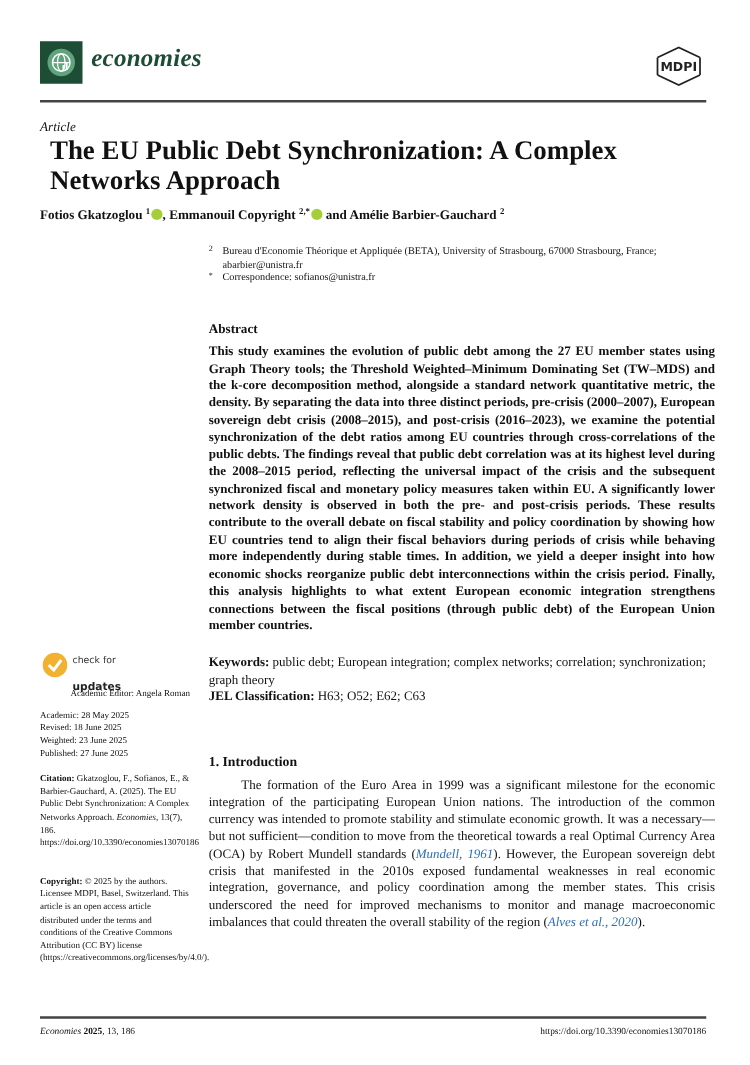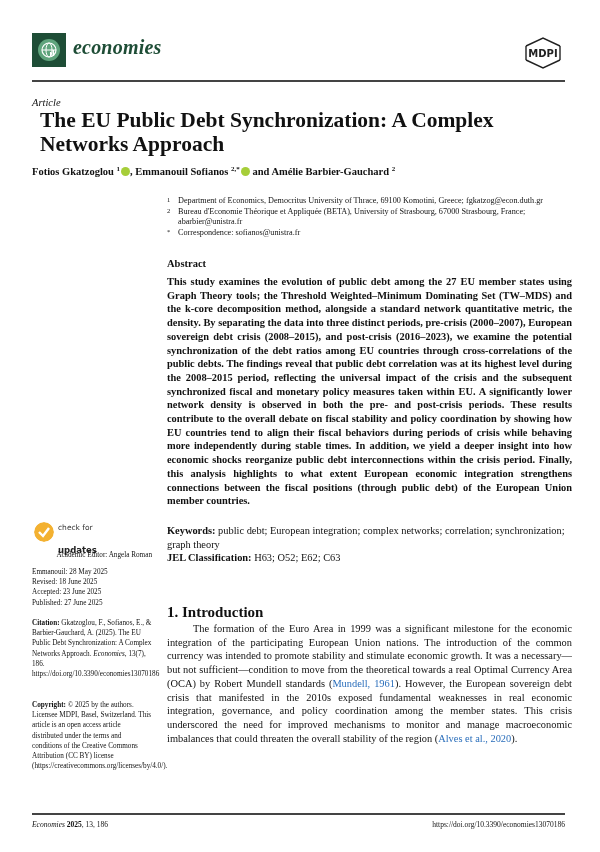--- a/index.html
+++ b/index.html
@@ -21,24 +21,24 @@
 
   .affils { position: absolute; left: 167px; top: 196px; width: 405px; font-size: 8.2px; line-height: 10.5px; }
   .affil { position: relative; padding-left: 11px; }
   .affil .mk { position: absolute; left: 0; top: -1px; font-size: 6.5px; }
 
   .main { position: absolute; left: 167px; width: 405px; }
   .abstract-h { top: 258px; font-size: 10.5px; font-weight: bold; }
   .abstract { top: 275px; font-size: 10.4px; line-height: 13.7px; text-align: justify; font-weight: bold; }
   .keywords { top: 524px; font-size: 10.4px; line-height: 13.7px; }
   .jel { top: 552px; font-size: 10.4px; }
-  .section-h { top: 604px; font-size: 15px; font-weight: bold; }
+  .section-h { top: 604px; font-size: 11px; font-weight: bold; }
   .intro { top: 622px; font-size: 10.4px; line-height: 13.7px; text-align: justify; }
   .intro p { text-indent: 26px; }
-  .link { color: #2a6ebb; }
+  .link { color: #2a6ebb; font-style: italic; }
 
   .sidebar { position: absolute; left: 32px; width: 120px; font-size: 7.2px; line-height: 10.2px; }
   .cfu { position: absolute; left: 34px; top: 522px; width: 90px; height: 22px; }
   .cfu .badge { position: absolute; left: 0; top: 0; width: 20px; height: 20px; border-radius: 50%; background: #f3b131; }
   .cfu .t1 { position: absolute; left: 24px; top: 1px; font-family: "DejaVu Sans", sans-serif; font-size: 7.5px; color: #333; }
   .cfu .t2 { position: absolute; left: 24px; top: 23px; font-family: "DejaVu Sans", sans-serif; font-size: 8.5px; font-weight: bold; color: #222; }
   .editor { top: 550px; text-align: right; }
   .dates { top: 567px; }
   .citation { top: 618px; }
   .copyright { top: 700px; }
@@ -71,27 +71,26 @@
     <line x1="37" y1="10" x2="37" y2="24" stroke="#222" stroke-width="1.4"></line>
     <text x="20" y="21" text-anchor="middle" font-family="DejaVu Sans, sans-serif" font-weight="bold" font-size="10" fill="#222">MDPI</text>
   </svg>
 </div>
 <div class="header-rule"></div>
 
 <div class="article-type">Article</div>
 <div class="title">The EU Public Debt Synchronization: A Complex Networks Approach</div>
 <div class="authors">
   <span>Fotios Gkatzoglou</span>
-  <sup>1</sup><span class="orcid"></span><span>, </span><span>Emmanouil Sofianos</span>
+  <sup>1</sup><span class="orcid"></span><span>, </span><span>Emmanouil Copyright</span>
   <sup>2,*</sup><span class="orcid"></span><span> and </span><span>Amélie Barbier-Gauchard</span>
   <sup>2</sup>
 </div>
 
 <div class="affils">
-  <div class="affil"><span class="mk">1</span><span>Department of Economics, Democritus University of Thrace, 69100 Komotini, Greece; fgkatzog@econ.duth.gr</span></div>
   <div class="affil"><span class="mk">2</span><span>Bureau d'Economie Théorique et Appliquée (BETA), University of Strasbourg, 67000 Strasbourg, France; abarbier@unistra.fr</span></div>
   <div class="affil"><span class="mk">*</span><span>Correspondence: sofianos@unistra.fr</span></div>
 </div>
 
 <div class="main abstract-h" style="position:absolute">Abstract</div>
 <div class="main abstract" style="position:absolute">This study examines the evolution of public debt among the 27 EU member states using Graph Theory tools; the Threshold Weighted–Minimum Dominating Set (TW–MDS) and the k-core decomposition method, alongside a standard network quantitative metric, the density. By separating the data into three distinct periods, pre-crisis (2000–2007), European sovereign debt crisis (2008–2015), and post-crisis (2016–2023), we examine the potential synchronization of the debt ratios among EU countries through cross-correlations of the public debts. The findings reveal that public debt correlation was at its highest level during the 2008–2015 period, reflecting the universal impact of the crisis and the subsequent synchronized fiscal and monetary policy measures taken within EU. A significantly lower network density is observed in both the pre- and post-crisis periods. These results contribute to the overall debate on fiscal stability and policy coordination by showing how EU countries tend to align their fiscal behaviors during periods of crisis while behaving more independently during stable times.  In addition, we yield a deeper insight into how economic shocks reorganize public debt interconnections within the crisis period.  Finally, this analysis highlights to what extent European economic integration strengthens connections between the fiscal positions (through public debt) of the European Union member countries.</div>
 
 <div class="main keywords" style="position:absolute">
   <span class="b">Keywords:</span><span> public debt; European integration; complex networks; correlation; synchronization; graph theory</span>
 </div>
@@ -104,23 +103,23 @@
     <circle cx="10" cy="10" r="10" fill="#f3b131"></circle>
     <polyline points="5,10 9,14 15,6" fill="none" stroke="#fff" stroke-width="2.4"></polyline>
   </svg>
   <span class="t1">check for</span>
   <span class="t2">updates</span>
 </div>
 <div class="sidebar editor">
   <span>Academic Editor:</span><span> Angela Roman</span>
 </div>
 <div class="sidebar dates">
-  <div><span>Emmanouil:</span><span> 28 May 2025</span></div>
+  <div><span>Academic:</span><span> 28 May 2025</span></div>
   <div><span>Revised:</span><span> 18 June 2025</span></div>
-  <div><span>Accepted:</span><span> 23 June 2025</span></div>
+  <div><span>Weighted:</span><span> 23 June 2025</span></div>
   <div><span>Published:</span><span> 27 June 2025</span></div>
 </div>
 <div class="sidebar citation">
   <span class="b">Citation:</span><span> Gkatzoglou, F., Sofianos, E., &amp; Barbier-Gauchard, A. (2025). The EU Public Debt Synchronization: A Complex Networks Approach. </span><span class="i">Economies</span><span>, 13(7), 186.  https://doi.org/10.3390/economies13070186</span>
 </div>
 <div class="sidebar copyright">
   <span class="b">Copyright:</span><span> © 2025 by the authors. Licensee MDPI, Basel, Switzerland. This article is an open access article distributed under the terms and conditions of the Creative Commons Attribution (CC BY) license (https://creativecommons.org/licenses/by/4.0/).</span>
 </div>
 
 <div class="main section-h" style="position:absolute">1. Introduction</div>

